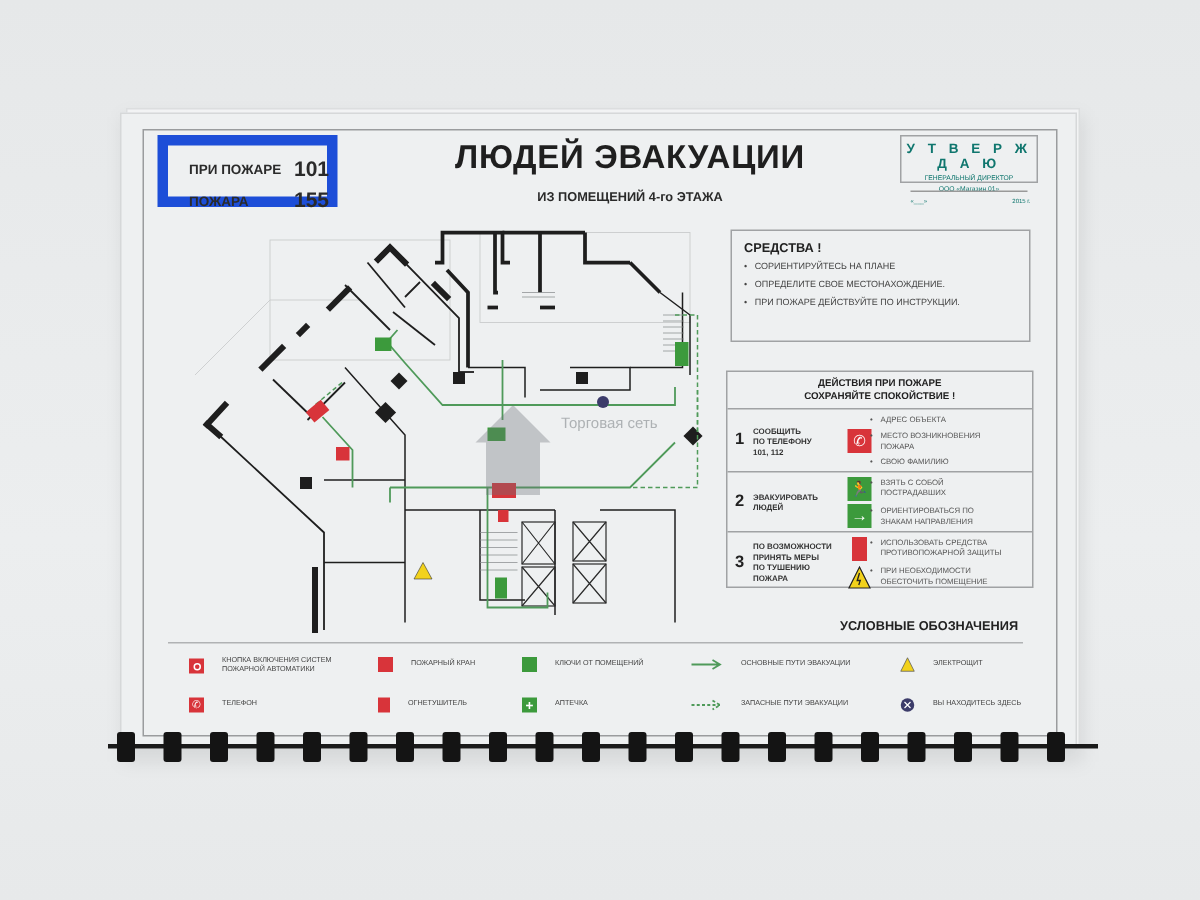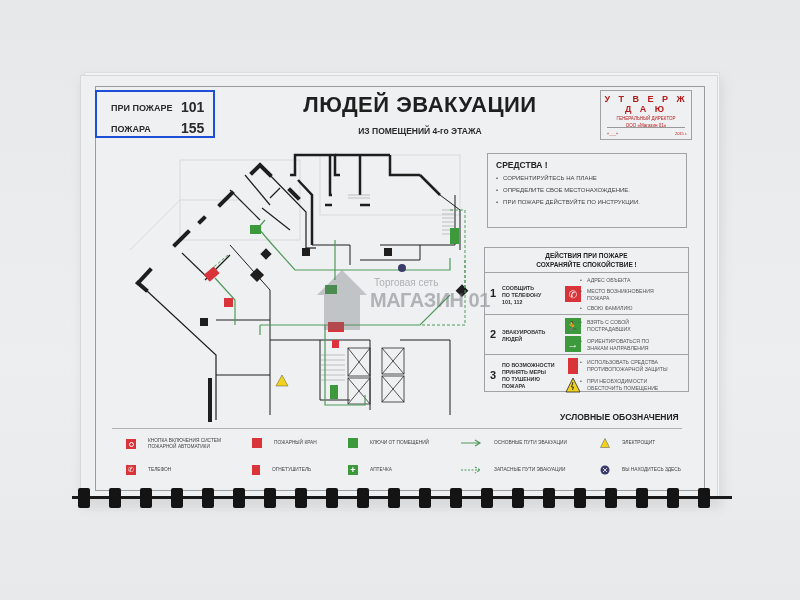--- a/index.html
+++ b/index.html
@@ -19,37 +19,37 @@
   }
   .sheet-under {
     position: absolute; left: 84px; top: 72px; width: 636px; height: 425px;
     background: #f2f3f4; border: 1px solid #dcdedf;
   }
   .frame {
     position: absolute; left: 95px; top: 86px; width: 610px; height: 405px;
     border: 1px solid #9a9c9e;
   }
   .fire-box {
-    position: absolute; left: 95px; top: 90px; width: 120px; height: 48px;
-    border: 2px solid #1d4ed8;
+    position: absolute; left: 105px; top: 90px; width: 120px; height: 48px;
+    border: 7px solid #1d4ed8;
   }
   .fire-row { position: absolute; left: 14px; font-weight: bold; color: #2a2a2a; }
   .fire-row .lbl { font-size: 9px; position: absolute; left: 0; white-space: nowrap; }
   .fire-row .num { font-size: 14px; position: absolute; left: 70px; top: -4px; }
   .title {
     position: absolute; left: 300px; top: 92px; width: 240px; text-align: center;
     font-size: 22px; font-weight: bold; color: #1f1f1f; letter-spacing: 0.5px;
   }
   .subtitle {
     position: absolute; left: 300px; top: 126px; width: 240px; text-align: center;
     font-size: 8.5px; font-weight: bold; color: #2a2a2a;
   }
   .approve {
-    position: absolute; left: 600px; top: 90px; width: 92px; height: 50px;
-    border: 1px solid #a0a2a4; text-align: center; color: #b91c1c;
+    position: absolute; left: 600px; top: 90px; width: 92px; height: 32px;
+    border: 1px solid #a0a2a4; text-align: center; color: #0f766e;
   }
   .approve .h { font-size: 9px; font-weight: bold; letter-spacing: 3px; margin-top: 3px; }
   .approve .s { font-size: 4.5px; margin-top: 2px; }
   .approve .line { position: absolute; left: 6px; right: 6px; top: 36px; border-top: 1px solid #999; }
   .approve .date { position: absolute; left: 6px; right: 4px; top: 40px; font-size: 4px; display: flex; justify-content: space-between; }
   .attention {
     position: absolute; left: 487px; top: 153px; width: 200px; height: 75px;
     border: 1px solid #a0a2a4; padding: 6px 8px;
   }
   .attention .h { font-size: 8.5px; font-weight: bold; color: #222; margin-bottom: 5px; }
@@ -225,21 +225,20 @@
   <rect x="210" y="235" width="8" height="14" fill="#3c9a3c"></rect>
   <polygon points="162,225 168,236 156,236" fill="#f2d21c" stroke="#333" stroke-width="0.4"></polygon>
   <circle cx="282" cy="118" r="4" fill="#3c3c6a"></circle>
 </svg>
 
 <div class="watermark">
   <svg width="60" height="70" style="position:absolute;left:0;top:0">
     <path d="M5 30 L30 5 L55 30 L48 30 L48 65 L12 65 L12 30 Z" fill="rgba(110,115,120,0.35)"></path>
   </svg>
   <div class="wm-text1">Торговая сеть</div>
-  <div class="wm-text2">МАГАЗИН 01</div>
 </div>
 
 <div class="attention">
   <div class="h">СРЕДСТВА !</div>
   <div class="item">СОРИЕНТИРУЙТЕСЬ НА ПЛАНЕ</div>
   <div class="item">ОПРЕДЕЛИТЕ СВОЕ МЕСТОНАХОЖДЕНИЕ.</div>
   <div class="item">ПРИ ПОЖАРЕ ДЕЙСТВУЙТЕ ПО ИНСТРУКЦИИ.</div>
 </div>
 
 <div class="actions">

